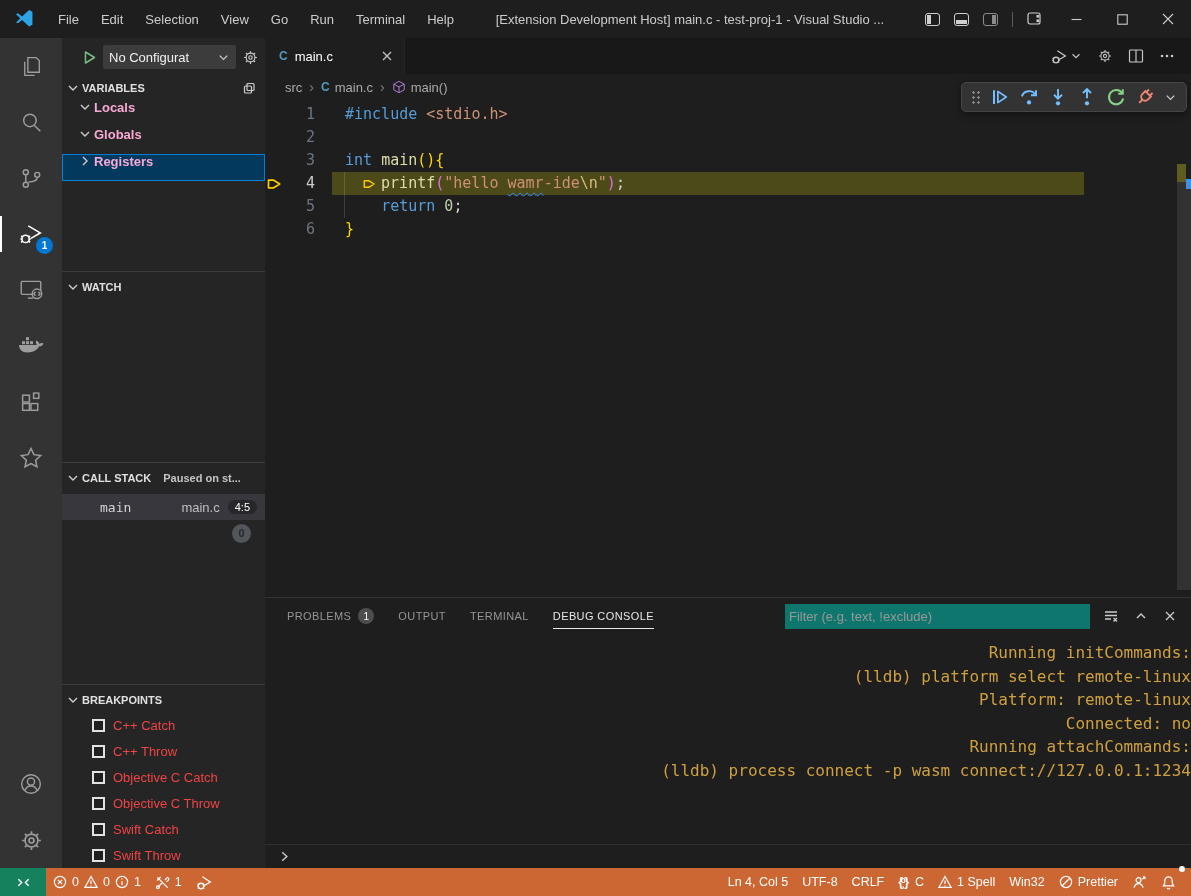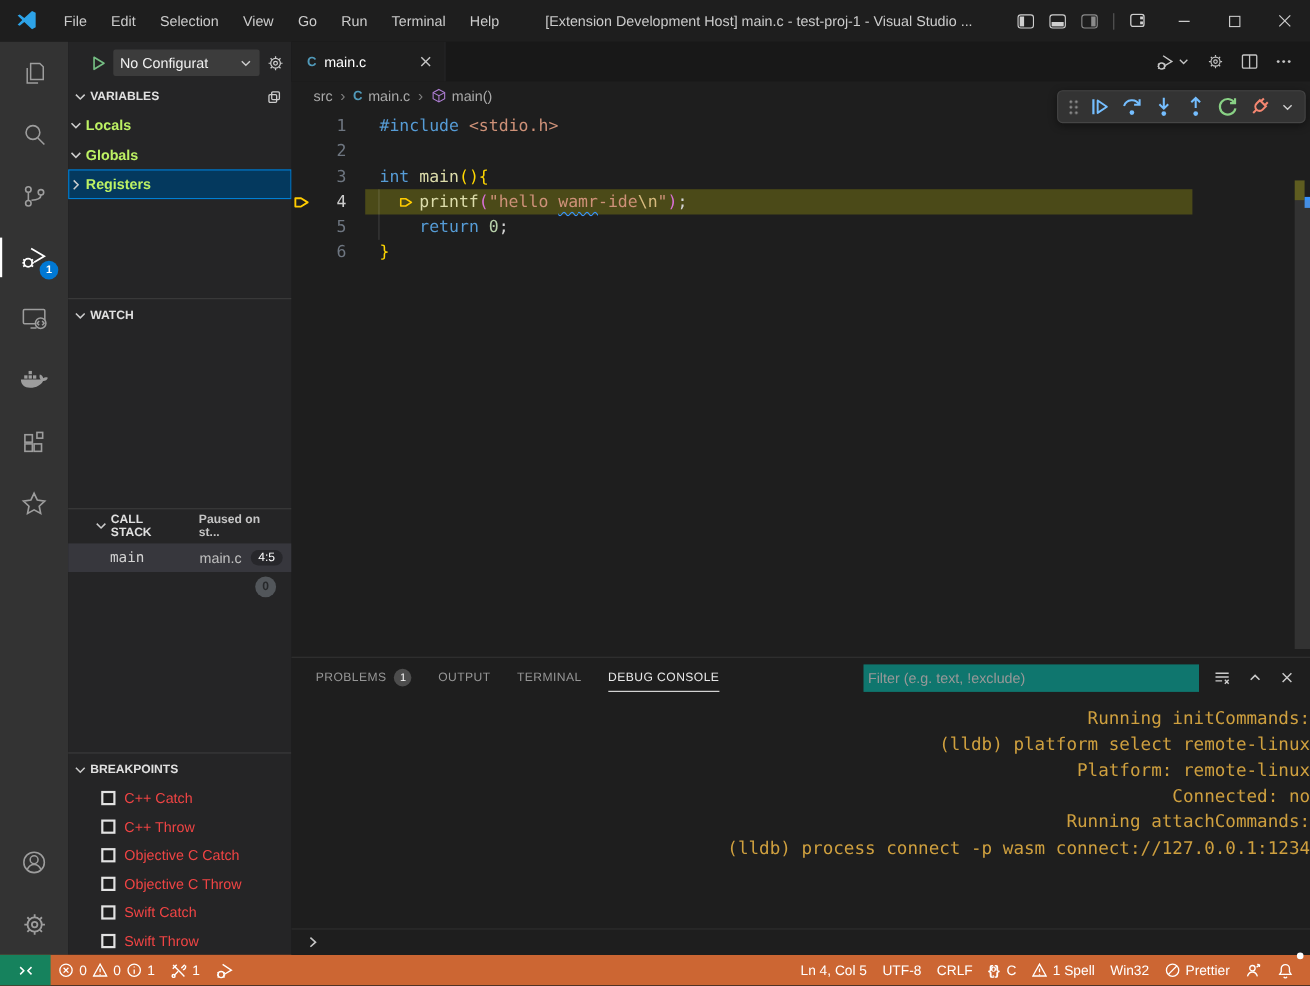--- a/index.html
+++ b/index.html
@@ -39,21 +39,21 @@
   .sb-header { height:38px; display:flex; align-items:center; padding:0 6px 0 20px; gap:6px; flex:none; }
   .cfg-select { flex:1; height:24px; background:#3c3c3c; border-radius:2px; display:flex; align-items:center; padding:0 6px; gap:4px; color:#f0f0f0; }
   .cfg-select .lbl { flex:1; white-space:nowrap; overflow:hidden; }
   .sec { border-top:1px solid #3c3c3c; }
   .sec-head { height:24px; display:flex; align-items:center; padding:0 8px 0 4px; gap:2px; font-size:11px; font-weight:bold; color:#e0e0e0; flex:none; }
   .sec-head .desc { font-size:11px; color:#c5c5c5; margin-left:10px; font-weight:bold; }
   .sec-variables { height:196px; }
   .sec-watch { height:192px; }
   .sec-callstack { height:223px; }
   .sec-breakpoints { flex:1; }
-  .tree-row { height:27px; display:flex; align-items:center; gap:2px; font-weight:bold; color:#bef264; }
+  .tree-row { height:27px; display:flex; align-items:flex-start; padding-left:16px; gap:2px; font-weight:bold; color:#f9a8d4; }
   .tree-row.selected { background:#04395e; outline:1px solid #007fd4; outline-offset:-1px; }
   .cs-frame { height:26px; margin-top:4px; background:#37373d; display:flex; align-items:center; padding:0 8px 0 38px; }
   .cs-name { font-family:"DejaVu Sans Mono","Liberation Mono",monospace; font-size:13px; color:#d4d4d4; }
   .cs-file { margin-left:auto; color:#c0c0c0; }
   .cs-pos { margin-left:8px; background:#27272b; border-radius:9px; padding:1px 7px; font-size:11px; color:#ffffff; }
   .cs-zero-row { height:26px; display:flex; align-items:center; justify-content:flex-end; padding-right:14px; }
   .cs-zero { width:19px; height:19px; border-radius:50%; background:#52565a; color:#26282a; font-size:11px; font-weight:bold; display:flex; align-items:center; justify-content:center; }
   .bp-row { height:26px; display:flex; align-items:center; padding-left:30px; color:#ef4444; }
   .bp-check { width:13px; height:13px; border:2px solid #e2e2e2; background:#1f1f1f; margin-right:8px; flex:none; }
 
@@ -319,21 +319,21 @@
       <div class="sec sec-watch">
         <div class="sec-head" style="margin-top:3px;">
           <svg width="14" height="14" color="#cccccc">
               <use href="#i-chev-down"></use>
             </svg>
           <span>WATCH</span>
         </div>
       </div>
 
       <div class="sec sec-callstack">
-        <div class="sec-head" style="margin-top:3px;margin-left:19px;">
+        <div class="sec-head" style="margin-top:3px;">
           <svg width="14" height="14" color="#cccccc">
               <use href="#i-chev-down"></use>
             </svg>
           <span>CALL STACK</span>
           <span class="desc">Paused on st...</span>
         </div>
         <div class="cs-frame">
           <span class="cs-name">main</span>
           <span class="cs-file">main.c</span>
           <span class="cs-pos">4:5</span>

